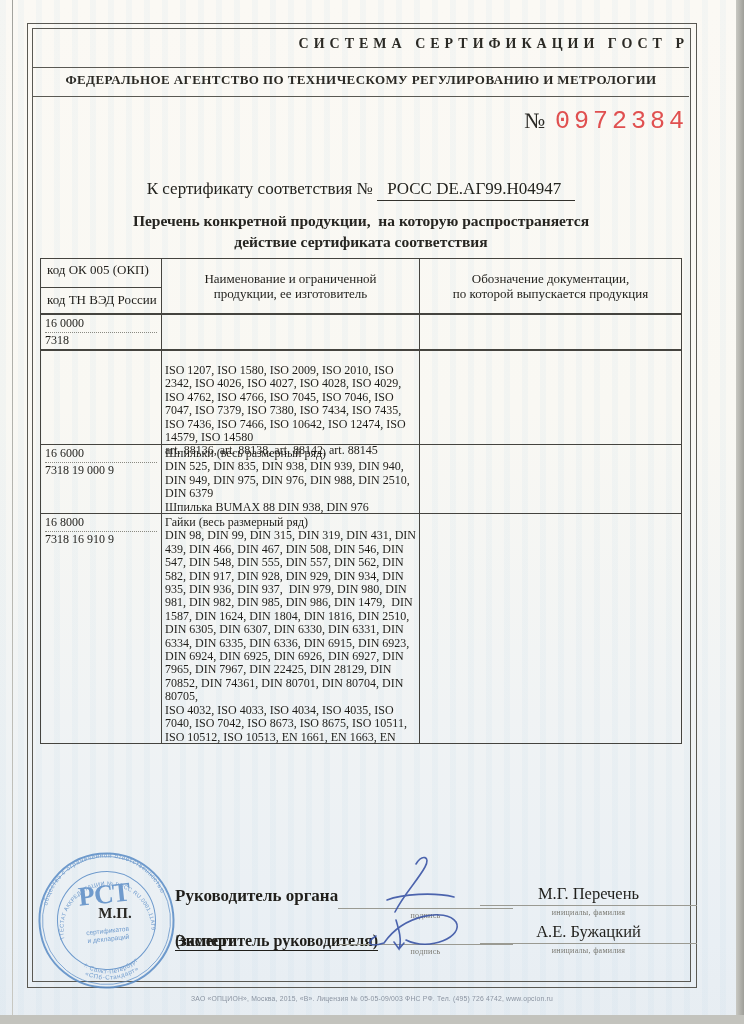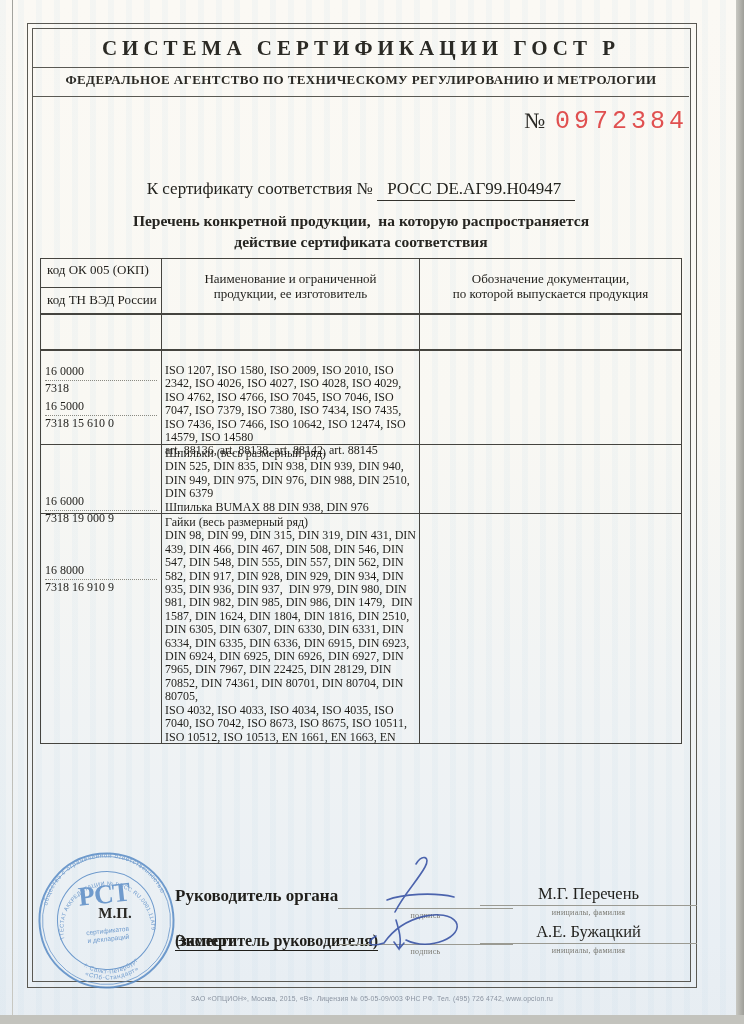--- a/index.html
+++ b/index.html
@@ -13,22 +13,22 @@
     background:linear-gradient(90deg,#c9c9c3,#9e9e98);}
   .scan-bottom{position:absolute;left:0;bottom:0;width:100%;height:9px;background:#c3c3bd;}
   .fold-line{position:absolute;left:12px;top:0;width:1px;height:1015px;
     background:linear-gradient(#a3a39d,#c8c8c2);}
   .frame-outer{position:absolute;left:27px;top:23px;width:668px;height:963px;
     border:1.5px solid #5a5953;}
   .frame-inner{position:absolute;left:32px;top:28px;width:657px;height:952px;
     border:1px solid #5a5953;}
   .hline{position:absolute;background:#5a5953;height:1px;}
   .pre{white-space:pre-wrap;}
-  .title1{position:absolute;left:33px;top:36px;width:656px;font-size:21px;font-weight:bold;
-    letter-spacing:5px;text-align:center;color:#2b2a25;}
+  .title1{position:absolute;left:33px;top:36px;width:656px;font-size:14px;font-weight:bold;
+    letter-spacing:5px;text-align:right;color:#2b2a25;}
   .title2{position:absolute;left:33px;top:72px;width:656px;font-size:13px;font-weight:bold;
     letter-spacing:0.4px;text-align:center;color:#2b2a25;}
   .serial{position:absolute;top:107px;right:56px;display:flex;align-items:baseline;gap:10px;}
   .serial .no{font-size:22px;color:#2b2a25;}
   .serial .num{font-family:"Liberation Mono","DejaVu Sans Mono",monospace;font-size:25px;
     letter-spacing:4px;color:#e05050;}
   .doc-heading{position:absolute;left:33px;top:139px;width:656px;text-align:center;
     font-size:26px;font-weight:bold;letter-spacing:2.5px;color:#262521;}
   .cert-line{position:absolute;left:33px;top:179px;width:656px;text-align:center;font-size:17px;}
   .cert-line .certnum{display:inline-block;border-bottom:1px solid #33322d;padding:0 14px 1px 10px;}
@@ -42,21 +42,21 @@
   .h-r1{position:absolute;left:0;top:90px;width:100%;height:2px;background:#45443f;}
   .h-r2{position:absolute;left:0;top:185px;width:100%;height:1px;background:#45443f;}
   .h-r3{position:absolute;left:0;top:254px;width:100%;height:1px;background:#45443f;}
   .h-c1split{position:absolute;left:0;top:28px;width:120px;height:1px;background:#45443f;}
   .cell{position:absolute;overflow:hidden;font-size:12px;line-height:13.4px;color:#1f1e1a;}
   .hcell{font-size:13px;line-height:15px;}
   .c1t{left:0;top:3px;width:114px;padding-left:6px;}
   .c1b{left:0;top:33px;width:114px;padding-left:6px;}
   .c2h{left:121px;top:0;width:257px;height:54px;display:flex;align-items:center;justify-content:center;text-align:center;}
   .c3h{left:379px;top:0;width:261px;height:54px;display:flex;align-items:center;justify-content:center;text-align:center;}
-  .codecell{padding-left:4px;width:112px;margin-top:48px;}
+  .codecell{padding-left:4px;width:112px;}
   .codecell .okp{border-bottom:1px dotted #8a8a82;padding-bottom:2px;}
   .codecell .tnved{padding-top:1px;}
   .prodcell{left:124px;width:251px;padding-top:1px;}
   .row1c{top:58px;} .row2c{top:93px;} .row3c{top:188px;} .row4c{top:257px;}
   .prod1{top:58px;height:30px;} .prod2{top:104px;height:92px;}
   .prod3{top:187px;height:66px;} .prod4{top:256px;height:227px;}
   
   .role1a{position:absolute;left:175px;top:886px;font-size:17px;font-weight:bold;color:#201f1b;}
   .role1b{position:absolute;left:175px;top:904px;font-size:16px;font-weight:bold;color:#201f1b;
     border-bottom:1.5px solid #201f1b;margin-top:28px;}
@@ -120,24 +120,20 @@
 продукции, ее изготовитель</div>
     <div class="cell hcell c3h pre">Обозначение документации,
 по которой выпускается продукция</div>
 
     <div class="cell codecell row1c">
       <div class="okp">16 0000</div>
       <div class="tnved">7318</div>
     </div>
     <div class="cell prodcell prod1 pre"></div>
 
-    <div class="cell codecell row2c">
-      <div class="okp">16 5000</div>
-      <div class="tnved">7318 15 610 0</div>
-    </div>
     <div class="cell prodcell prod2 pre">ISO 1207, ISO 1580, ISO 2009, ISO 2010, ISO 2342, ISO 4026, ISO 4027, ISO 4028, ISO 4029, ISO 4762, ISO 4766, ISO 7045, ISO 7046, ISO 7047, ISO 7379, ISO 7380, ISO 7434, ISO 7435, ISO 7436, ISO 7466, ISO 10642, ISO 12474, ISO 14579, ISO 14580
 art. 88136, art. 88138, art. 88142, art. 88145
 Винты BUMAX 88, BUMAX 109: ISO 4762</div>
 
     <div class="cell codecell row3c">
       <div class="okp">16 6000</div>
       <div class="tnved">7318 19 000 9</div>
     </div>
     <div class="cell prodcell prod3 pre">Шпильки (весь размерный ряд)
 DIN 525, DIN 835, DIN 938, DIN 939, DIN 940, DIN 949, DIN 975, DIN 976, DIN 988, DIN 2510, DIN 6379

